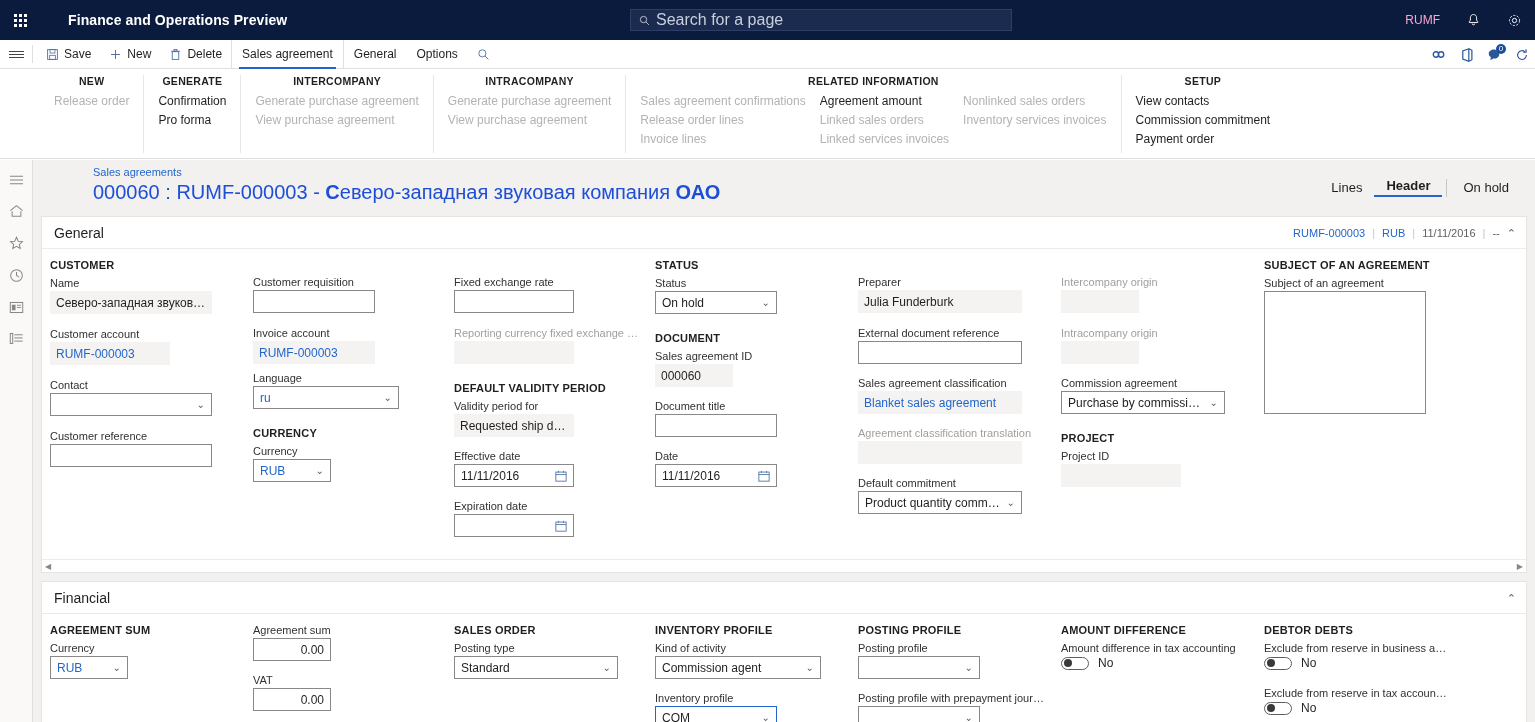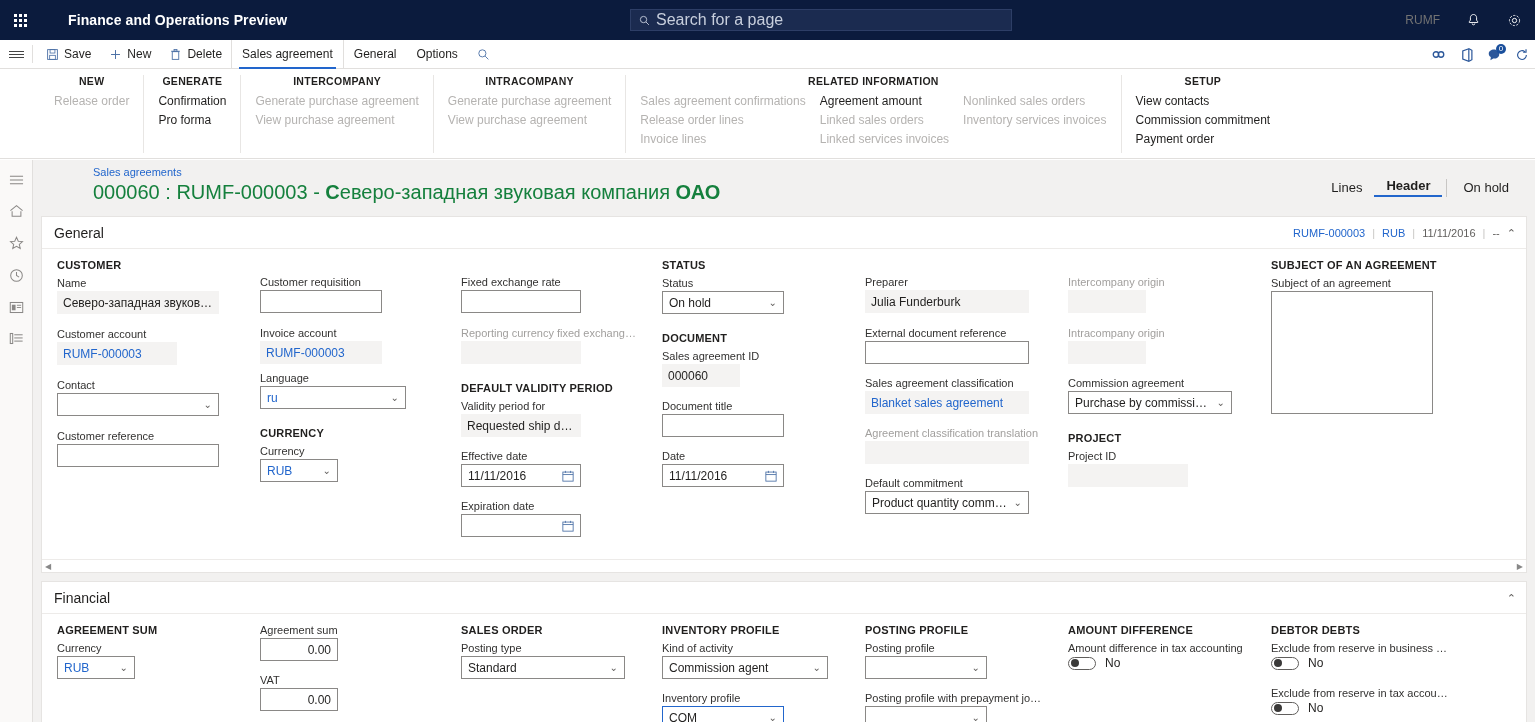--- a/index.html
+++ b/index.html
@@ -50,21 +50,21 @@
   }
   .search-wrap .mag { margin-right: 6px; display:flex; }
   .search-text { color: #c8cfdd; font-size: 16px; }
   .topright {
     position: absolute; right: 0; top: 0; height: 40px;
     display: flex; align-items: center; gap: 0px;
   }
   .topright .titem {
     height: 40px; padding: 16px 13px;
     display: flex; align-items: center; justify-content: center;
-    color: #737373; font-size: 12px; cursor: pointer;
+    color: #f9a8d4; font-size: 12px; cursor: pointer;
   }
 
   
   .cmdbar {
     height: 29px; width: 100%;
     background: #ffffff;
     border-bottom: 1px solid #e1dfdd;
     display: flex; align-items: stretch;
     position: relative;
   }
@@ -156,21 +156,21 @@
 
   
   .pagehead {
     padding: 6px 0 0 60px;
     position: relative;
     height: 56px;
     background: #f2f1f0;
   }
   .crumb { font-size: 11px; color: #2266cc; cursor: pointer; }
   .ptitle {
-    font-size: 20px; color: #15803d; margin-top: 3px;
+    font-size: 20px; color: #1d4ed8; margin-top: 3px;
     font-weight: normal; white-space: nowrap;
   }
   .ptitle b { font-weight: bold; }
   .headright {
     position: absolute; right: 14px; top: 18px;
     display: flex; align-items: center; gap: 0;
     font-size: 13px; color: #201f1e;
   }
   .headright .hl { padding: 0 12px; cursor: pointer; }
   .headright .hl.active {
@@ -197,21 +197,21 @@
   }
   .ft-summary .sv { color: #605e5c; }
   .ft-summary .sep { color: #c8c6c4; }
   .chev { color: #605e5c; font-size: 11px; cursor: pointer; }
 
   .ft-body {
     display: flex;
     padding: 10px 0 14px 0;
     position: relative;
   }
-  .fcol { padding: 0 8px 0 15px; }
+  .fcol { padding: 0 8px 0 8px; }
 
   .sectitle {
     font-size: 11px; font-weight: bold; color: #201f1e;
     text-transform: uppercase; letter-spacing: .2px;
     margin: 0 0 6px 0;
   }
   .sectitle.mt { margin-top: 18px; }
 
   .fld { margin-bottom: 8px; }
   .flabel {

